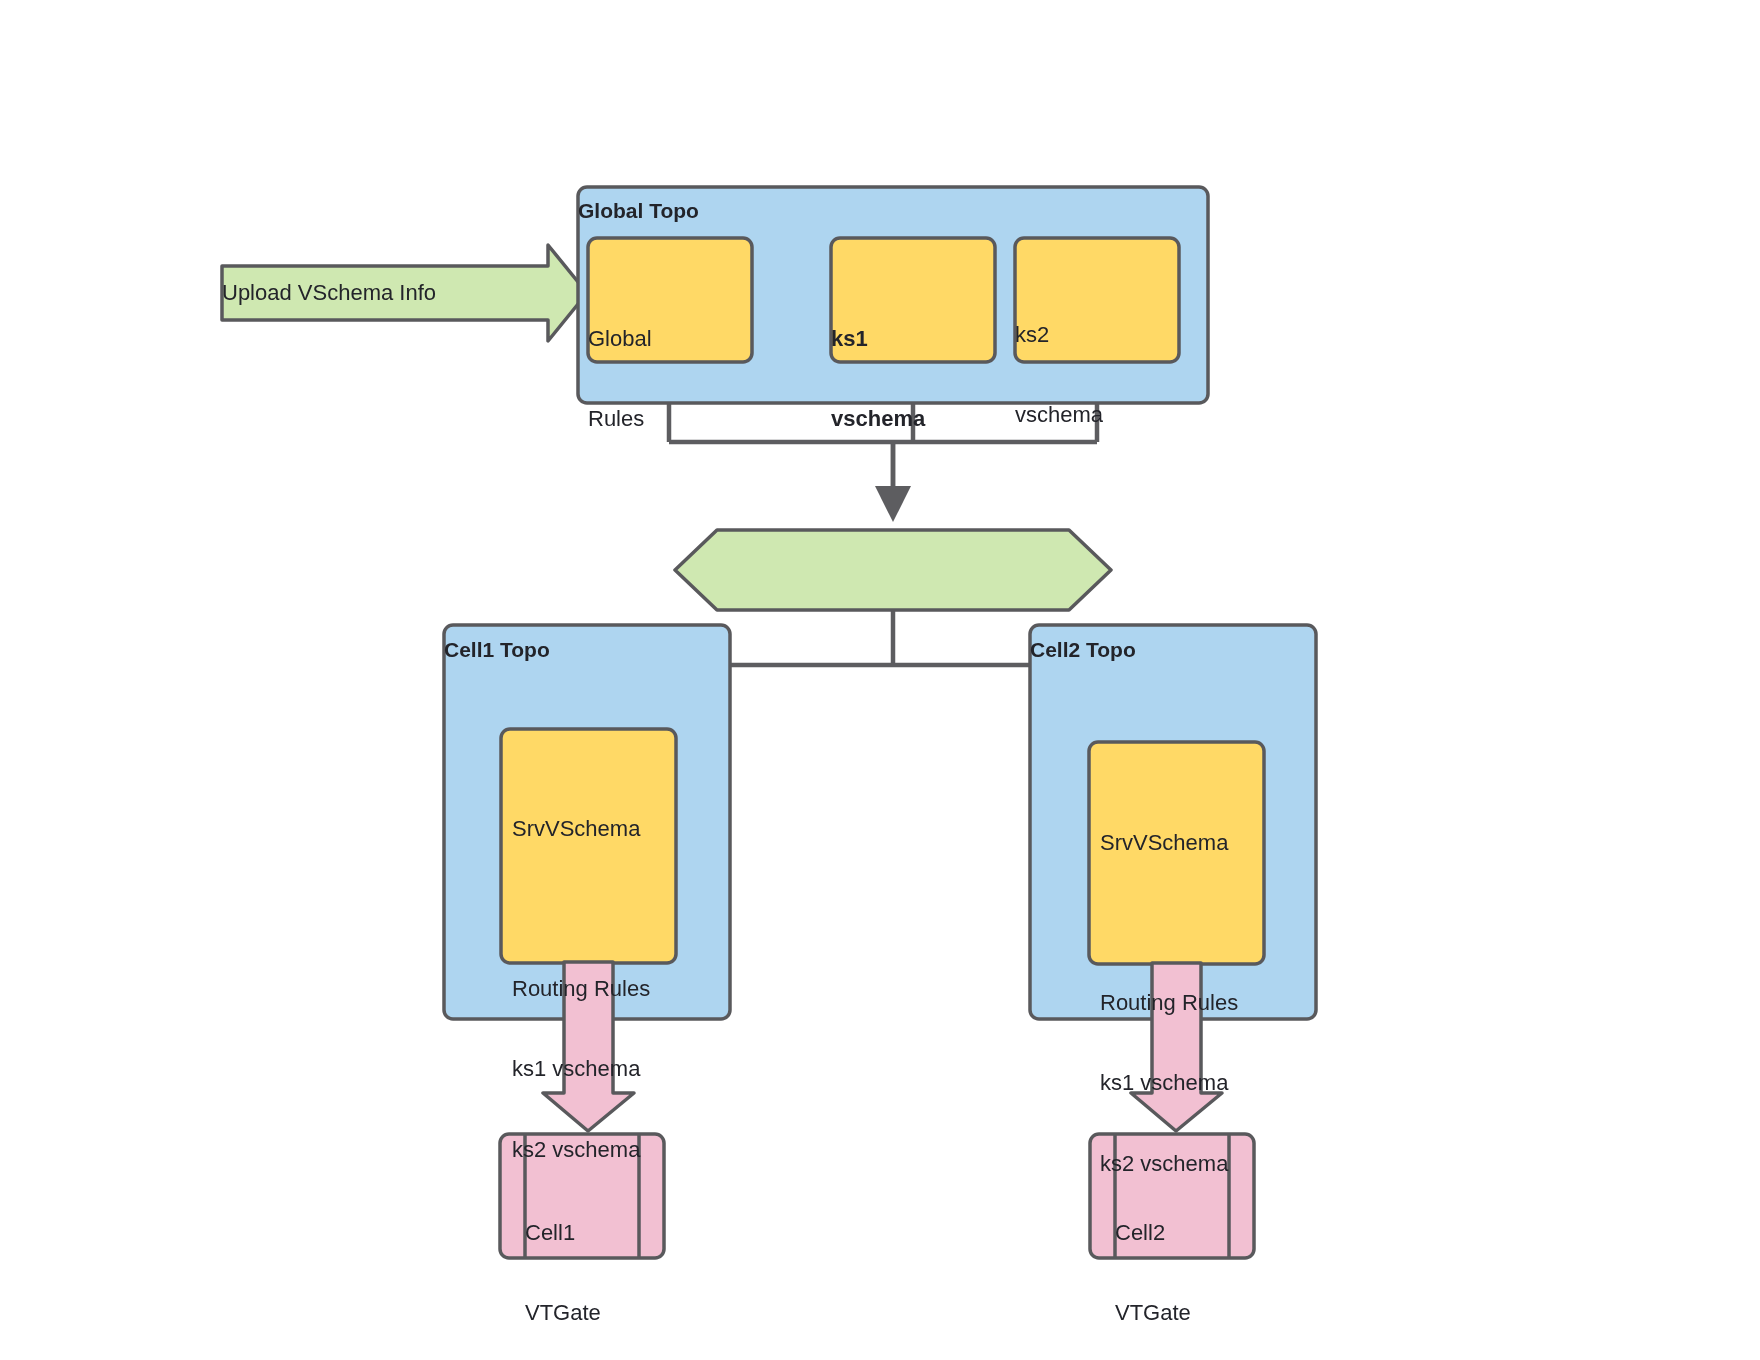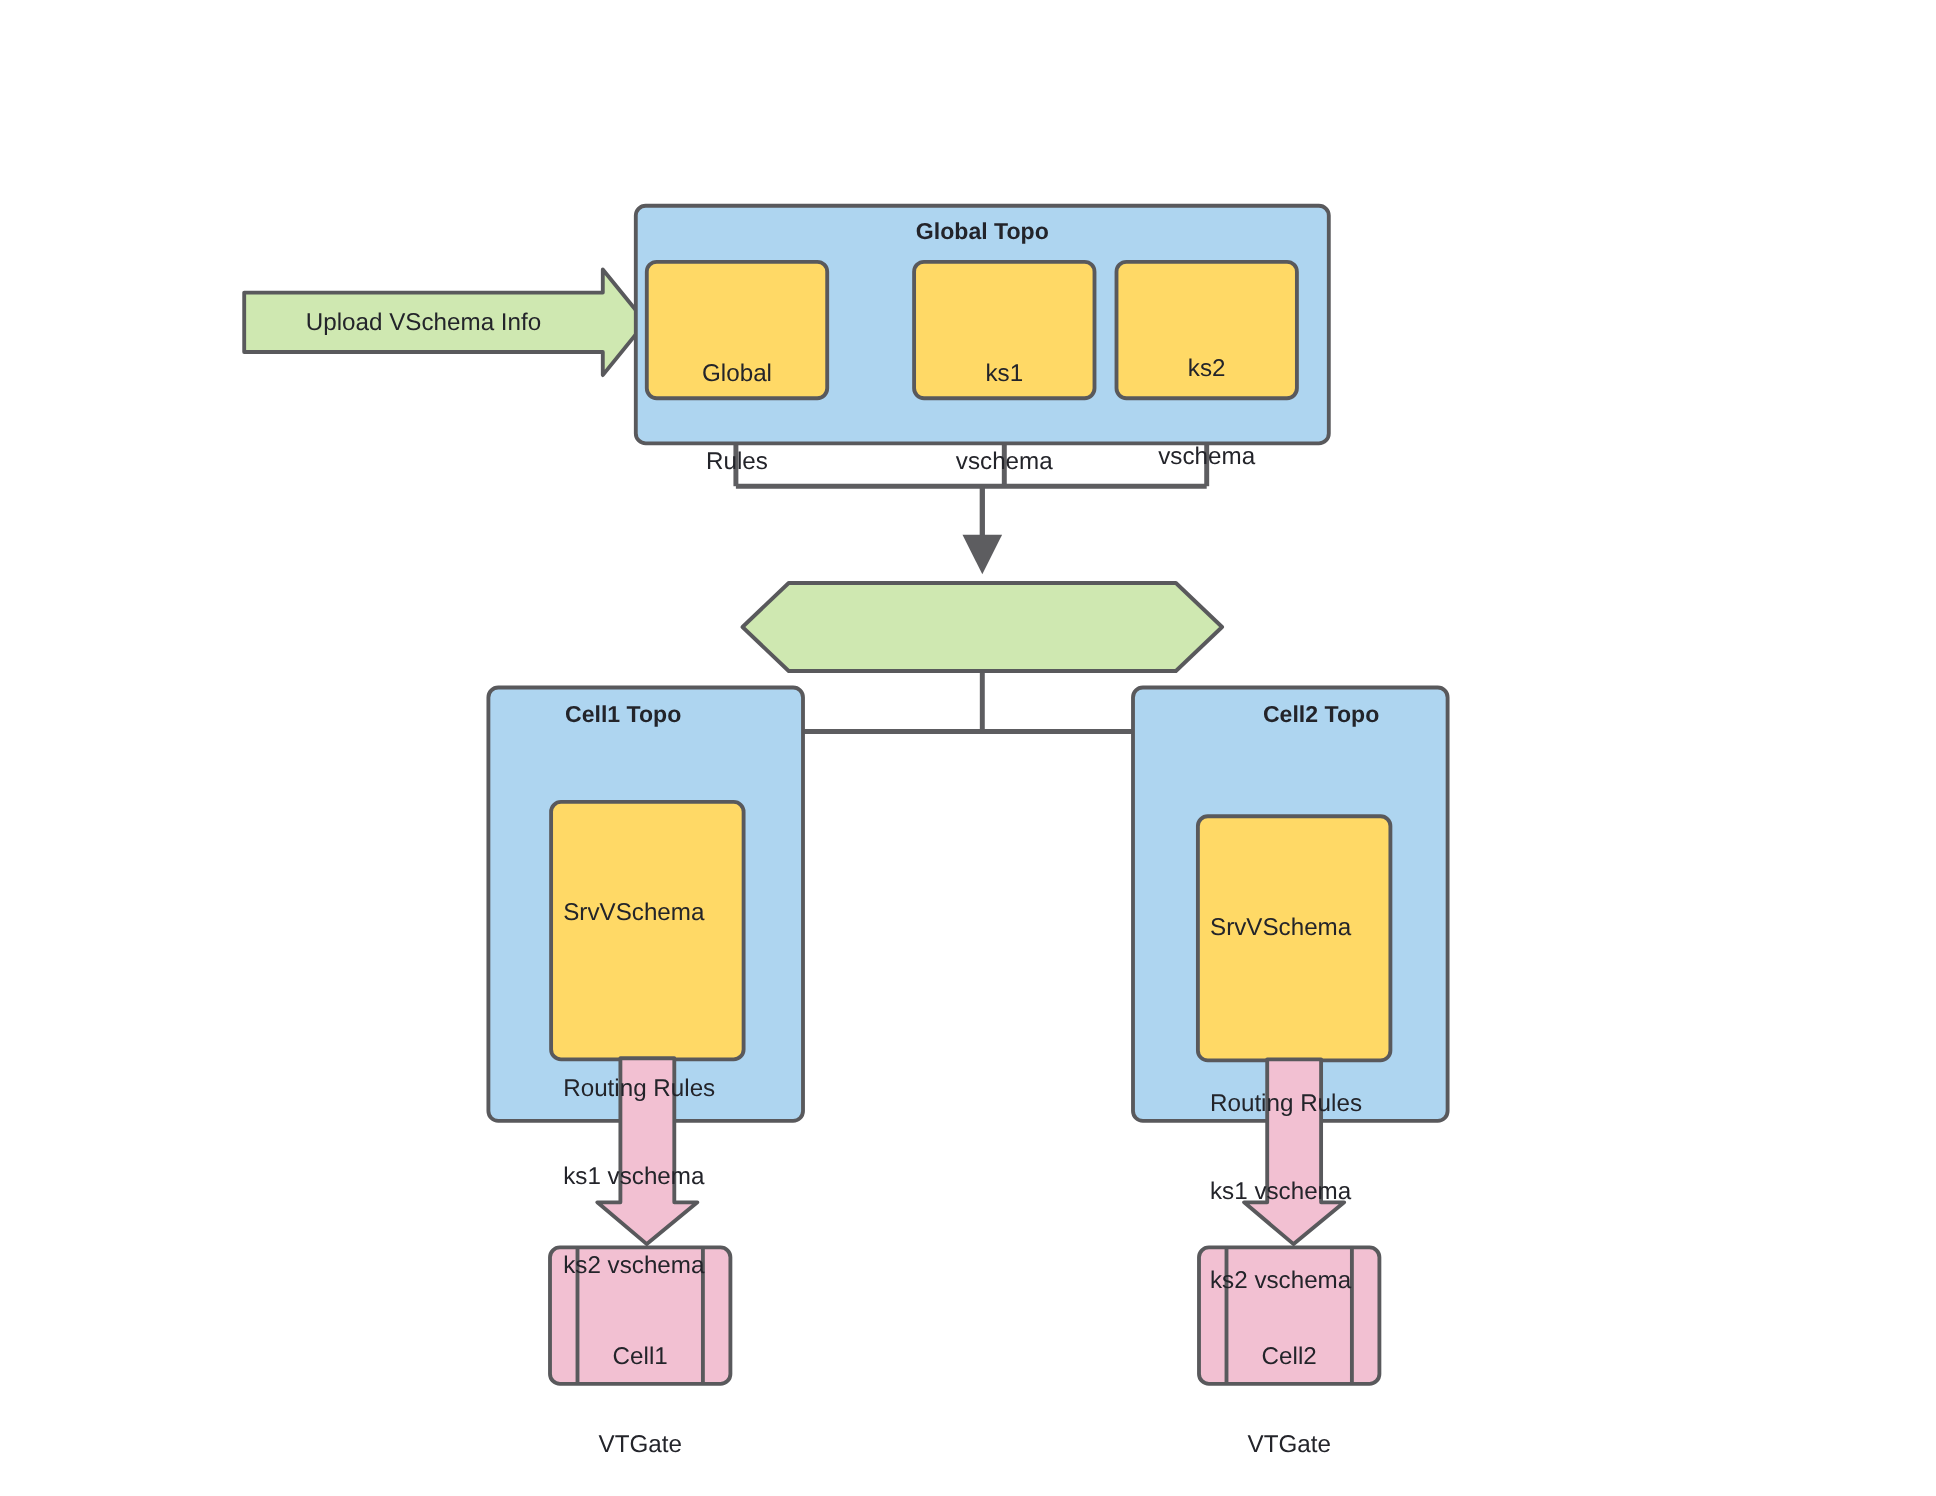--- a/index.html
+++ b/index.html
@@ -20,21 +20,20 @@
   svg.layer {
     position: absolute;
     left: 0;
     top: 0;
     width: 1760px;
     height: 1360px;
   }
   .lbl {
     position: absolute;
     color: #23242a;
-    text-align: center;
     line-height: 1.22;
     pointer-events: none;
     white-space: pre;
   }
   .lbl-container-title {
     font-size: 21px;
     font-weight: bold;
   }
   .lbl-node {
     font-size: 22px;
@@ -112,21 +111,21 @@
 
   <div class="lbl lbl-arrow" style="left:222px; top:280px; width:326px;">Upload VSchema Info</div>
 
   <div class="lbl lbl-container-title" style="left:578px; top:198px; width:630px;">Global Topo</div>
 
   <div class="lbl lbl-node" style="left:588px; top:272px; width:164px;">
     <div>Global</div>
     <div>Rules</div>
   </div>
 
-  <div class="lbl lbl-node" style="left:831px; top:272px; width:164px;">
+  <div class="lbl lbl-node" style="left:831px; top:272px; width:164px;font-weight:bold;">
     <div>ks1</div>
     <div>vschema</div>
   </div>
 
   <div class="lbl lbl-node" style="left:1015px; top:268px; width:164px;">
     <div>ks2</div>
     <div>vschema</div>
   </div>
 
 

